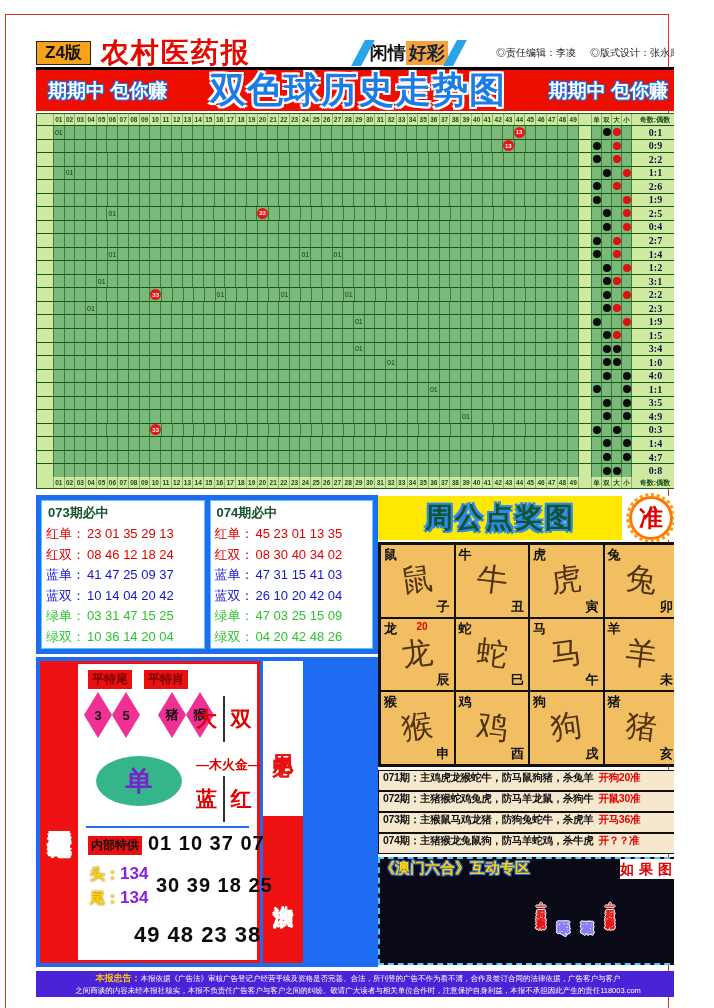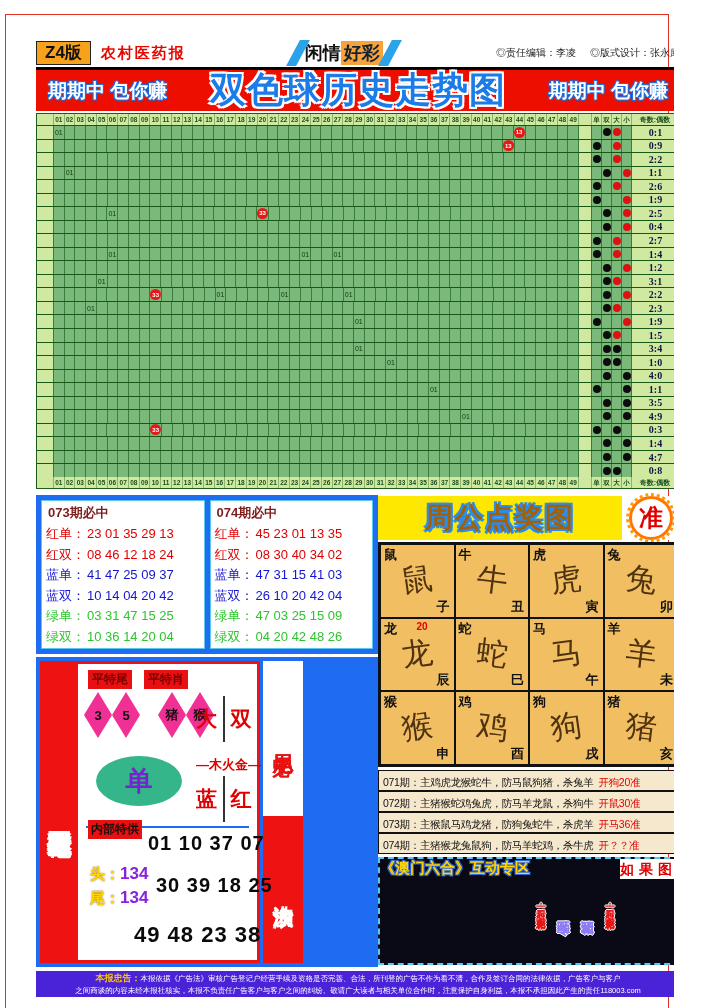--- a/index.html
+++ b/index.html
@@ -5,21 +5,21 @@
   html,body{margin:0;padding:0;background:#fff;}
   #page{position:relative;width:674px;height:1008px;background:#fff;overflow:hidden;
         font-family:"Liberation Sans",sans-serif;margin-top:9px;}
   .frame{position:absolute;inset:5px;border:1.5px solid #e03024;pointer-events:none;}
 
   
   #masthead{position:absolute;left:36px;top:30px;width:644px;height:28px;
             border-bottom:3px solid #000;display:flex;align-items:center;}
   .edition-box{background:#f7a21b;border:1px solid #222;color:#111;font-weight:bold;
                font-size:17px;padding:1px 8px;line-height:20px;}
-  .paper-name{color:#e50800;font-weight:bold;font-size:15px;margin-left:10px;
+  .paper-name{color:#e50800;font-weight:bold;font-size:28px;margin-left:10px;
               font-family:"Liberation Serif",serif;letter-spacing:2px;}
   .deco{position:relative;margin-left:105px;display:flex;align-items:center;height:26px;}
   .deco .stripe{width:10px;height:26px;background:#2aa3e8;transform:skewX(-28deg);margin:0 2px;}
   .deco .ct{font-size:18px;font-weight:bold;color:#111;font-family:"Liberation Serif",serif;}
   .deco .ct-b{background:#f7a23c;padding:0 3px;color:#123;}
   .credits{margin-left:auto;font-size:10px;color:#222;display:flex;gap:14px;white-space:nowrap;}
 
   
   #banner{position:absolute;left:36px;top:61px;width:644px;height:41px;background:#ee0e00;
           display:flex;align-items:center;justify-content:space-between;padding:0 12px;box-sizing:border-box;}
@@ -47,50 +47,50 @@
   .t-dot{width:8px;height:8px;border-radius:50%;}
   .t-dot.black{background:#0c0c0c;}
   .t-dot.red{background:#dd1111;}
   .t-ratio{background:#cfe9a0;color:#11123f;font-weight:bold;font-size:10px;
            font-family:"Liberation Serif",serif;display:flex;align-items:center;justify-content:center;text-align:center;}
 
   
   #picks{position:absolute;left:36px;top:486px;width:342px;height:159px;background:#1d6cf2;
          display:flex;gap:5px;padding:5px;box-sizing:border-box;}
   .pick-panel{flex:1;background:#fff;border:1.5px solid #5bc8f0;padding:2px 4px;box-sizing:border-box;}
-  .pick-title{font-size:13px;font-weight:bold;color:#7f1d1d;margin:1px 0 2px 2px;}
+  .pick-title{font-size:13px;font-weight:bold;color:#14532d;margin:1px 0 2px 2px;}
   .pick-row{font-size:13px;font-weight:normal;white-space:nowrap;line-height:20.5px;}
   .pick-row .lab{margin-right:2px;}
   .c-red{color:#e00000;} .c-blue{color:#1515d0;} .c-green{color:#2ec42e;}
 
   
   #zg-banner{position:absolute;left:378px;top:487px;width:302px;height:44px;display:flex;}
   .zg-yellow{flex:1;background:#ffe800;display:flex;align-items:center;justify-content:center;}
-  .zg-title{font-size:28px;font-weight:bold;color:#a16207;letter-spacing:2px;white-space:nowrap;
+  .zg-title{font-size:28px;font-weight:bold;color:#14532d;letter-spacing:2px;white-space:nowrap;
      text-shadow:-2px -2px 0 #2a8cf0,2px -2px 0 #2a8cf0,-2px 2px 0 #2a8cf0,2px 2px 0 #2a8cf0;}
   .zg-badge-wrap{width:58px;background:#fff;display:flex;align-items:center;justify-content:center;}
   .zg-badge{width:38px;height:38px;border-radius:50%;background:#fff;border:3px solid #ff7700;
             outline:3px dotted #ff9900;display:flex;align-items:center;justify-content:center;
             font-size:24px;font-weight:bold;color:#e00000;}
   #zodiac{position:absolute;left:378px;top:533px;width:302px;height:225px;background:#111;
           display:grid;grid-template-columns:repeat(4,1fr);grid-template-rows:repeat(3,1fr);
           gap:2px;padding:3px;box-sizing:border-box;}
   .z-cell{background:#f2be62;position:relative;overflow:hidden;}
   .z-name{position:absolute;left:3px;top:1px;font-size:13px;font-weight:bold;color:#111;
           font-family:"Liberation Serif",serif;}
   .z-branch{position:absolute;right:4px;bottom:1px;font-size:13px;font-weight:bold;color:#111;}
   .z-art{position:absolute;left:0;right:0;top:14px;text-align:center;font-size:31px;color:#42280a;
          font-family:"DejaVu Serif",serif;opacity:.92;transform:rotate(-8deg);}
   .z-note{position:absolute;right:26px;top:2px;font-size:10px;font-weight:bold;color:#e00000;}
 
   
   #preds{position:absolute;left:378px;top:761px;width:302px;height:84px;background:#111;
          display:flex;flex-direction:column;gap:2px;padding:1px;box-sizing:border-box;}
-  .pred-row{flex:1;background:#f6e8cc;font-size:10.5px;font-weight:normal;color:#111;
-            display:flex;align-items:flex-end;padding-left:4px;white-space:nowrap;letter-spacing:-.3px;}
+  .pred-row{flex:1;background:#f6e8cc;font-size:10.5px;font-weight:bold;color:#111;
+            display:flex;align-items:flex-start;padding-left:4px;white-space:nowrap;letter-spacing:-.3px;}
   .pred-res{color:#e00000;margin-left:5px;}
 
   
   #macau{position:absolute;left:378px;top:848px;width:302px;height:108px;background:#0a0a16;
          border:2px dashed #58c8f8;box-sizing:border-box;display:flex;}
   .m-title{height:20px;text-align:center;font-size:15px;font-weight:bold;color:#ffd400;white-space:nowrap;
      text-shadow:-1px -1px 0 #2a62d8,1px -1px 0 #2a62d8,-1px 1px 0 #2a62d8,1px 1px 0 #2a62d8;}
   .m-mid{flex:1;display:flex;}
   .vtext{writing-mode:vertical-rl;text-orientation:upright;display:flex;align-items:center;
          justify-content:center;white-space:nowrap;}
@@ -2113,21 +2113,21 @@
         <span class="elements" style="left:118px;top:92px">—<span>木火金</span>—</span>
         <div class="bigdbl" style="left:118px;top:112px">
           <span>蓝</span>
           <span class="vline"></span>
           <span>红</span>
         </div>
         <div class="dan-ellipse" style="left:18px;top:92px">
           <span>单</span>
         </div>
         <div class="divider" style="top:162px"></div>
-        <span class="special-lab" style="left:10px;top:156px">内部特供</span>
+        <span class="special-lab" style="left:10px;top:172px">内部特供</span>
         <span class="bignum" style="left:70px;top:168px">01 10 37 07</span>
         <span class="ht-row" style="left:12px;top:200px"><span class="ht-lab">头：</span><span class="ht-val">134</span></span>
         <span class="ht-row" style="left:12px;top:224px"><span class="ht-lab">尾：</span><span class="ht-val">134</span></span>
         <span class="bignum" style="left:78px;top:210px">30 39 18 25</span>
         <span class="bignum" style="left:56px;top:258px;font-size:22px">49 48 23 38</span>
       </div>
     </div>
     <div class="qxc-strip">
       <div class="strip-top">尾尾必中</div>
       <div class="strip-bottom">大浪淘沙</div>

